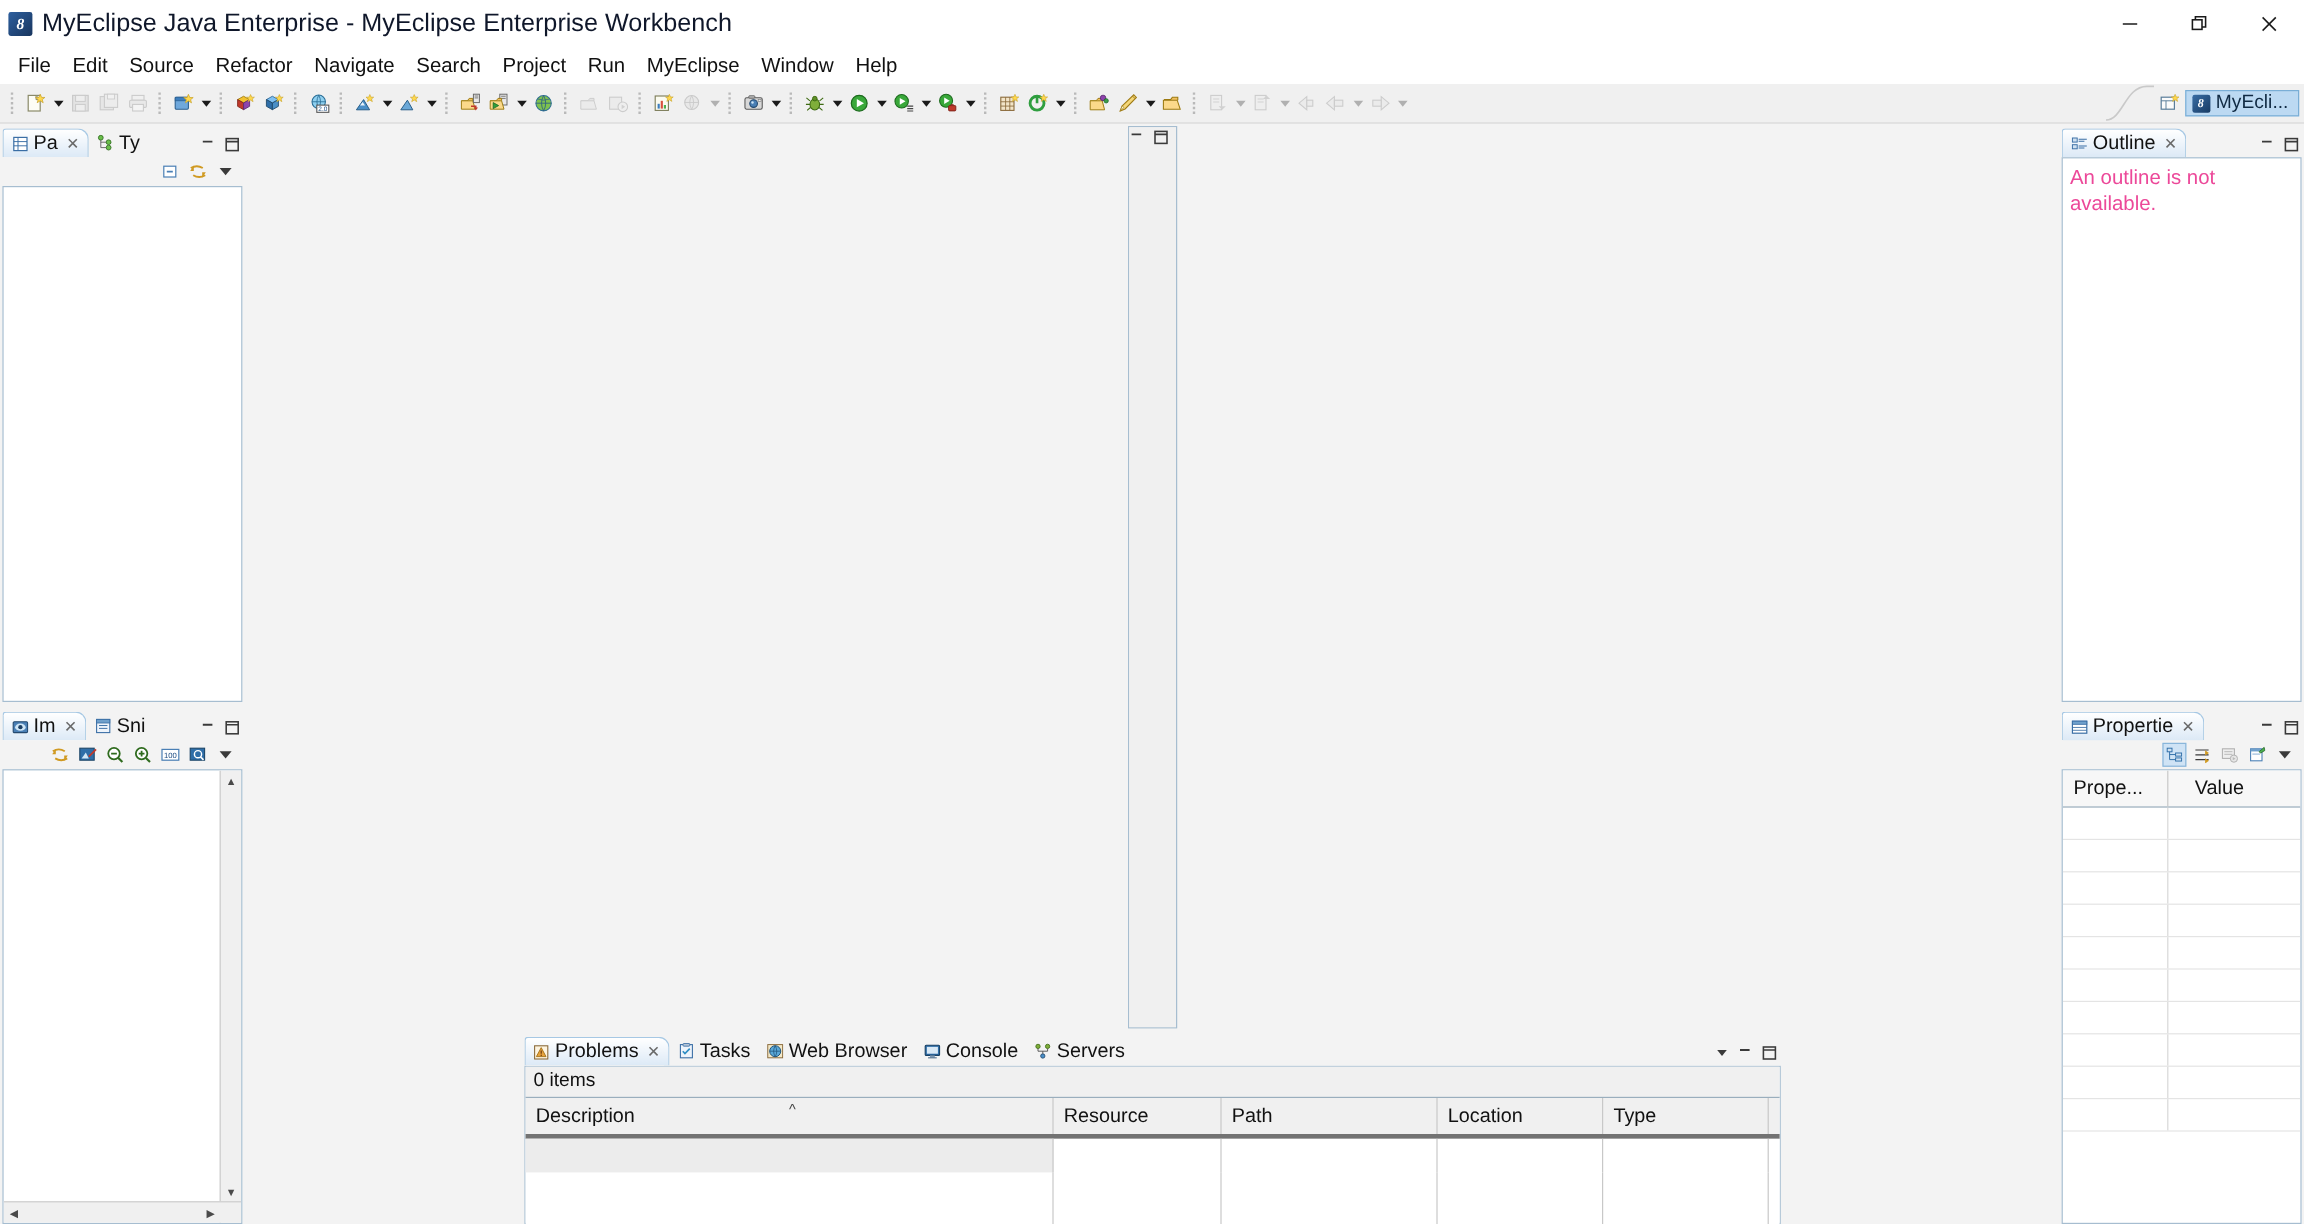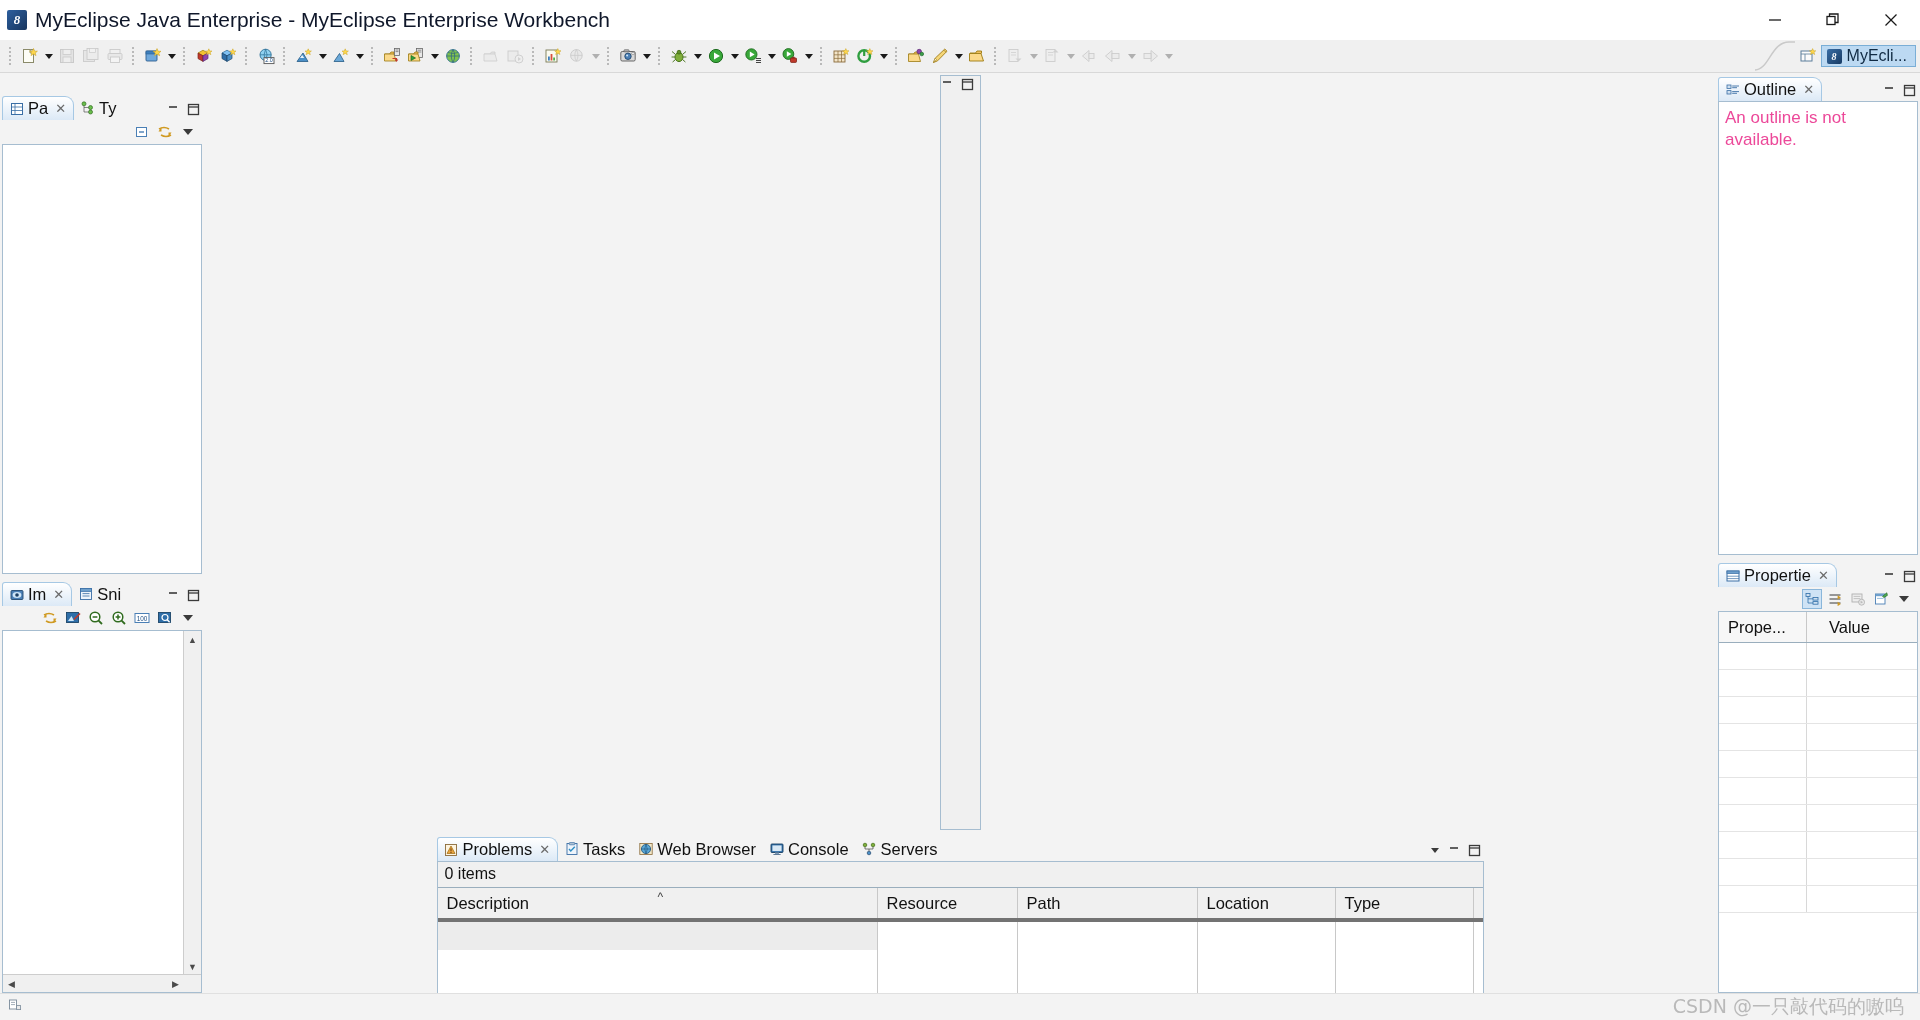--- a/index.html
+++ b/index.html
@@ -119,21 +119,21 @@
 
   
   .workbench {
     flex: 1;
     display: flex;
     background: #f3f3f3;
     min-height: 0;
     padding: 2px 2px 0 2px;
     box-sizing: border-box;
   }
-  .col-left { width: 200px; display: flex; flex-direction: column; min-width:0;margin-top:19px; }
+  .col-left { width: 200px; display: flex; flex-direction: column; min-width:0; }
   .col-center { flex: 1; display: flex; flex-direction: column; min-width:0; margin: 0 3px; align-items: center; }
   .col-right { width: 200px; display: flex; flex-direction: column; min-width:0; }
 
   
   .part {
     display: flex; flex-direction: column;
     background: #f3f3f3;
     min-height: 0;
   }
   .part-tabs {
@@ -322,20 +322,33 @@
       </div>
       <div class="win-btn">
         <svg width="18" height="18" viewBox="0 0 18 18">
           <line x1="3.5" y1="3.5" x2="14.5" y2="14.5" stroke="#1a1a1a" stroke-width="1.3"></line>
           <line x1="14.5" y1="3.5" x2="3.5" y2="14.5" stroke="#1a1a1a" stroke-width="1.3"></line>
         </svg>
       </div>
     </div>
   </div>
 
+  <div class="menubar">
+    <div class="menu-item">File</div>
+    <div class="menu-item">Edit</div>
+    <div class="menu-item">Source</div>
+    <div class="menu-item">Refactor</div>
+    <div class="menu-item">Navigate</div>
+    <div class="menu-item">Search</div>
+    <div class="menu-item">Project</div>
+    <div class="menu-item">Run</div>
+    <div class="menu-item">MyEclipse</div>
+    <div class="menu-item">Window</div>
+    <div class="menu-item">Help</div>
+  </div>
 
   <div class="toolbar">
 
     <div class="tb-sep"></div>
 
     <div class="tb-group">
       <div class="tb-btn">
         <svg width="18" height="18" viewBox="0 0 18 18">
           <rect x="2.5" y="2.5" width="10" height="13" fill="#fdfdf6" stroke="#8a8a6a" stroke-width="1"></rect>
           <polygon points="9,2.5 12.5,6 9,6" fill="#e8e4c8" stroke="#8a8a6a" stroke-width="0.8"></polygon>
@@ -1127,27 +1140,14 @@
             <div class="prop-row">
                 <div class="c1"></div>
                 <div class="c2"></div>
               </div>
           </div>
         </div>
       </div>
     </div>
   </div>
 
-  <div class="statusbar">
-    <div class="status-left">
-      <span>
-        <svg width="14" height="14" viewBox="0 0 14 14">
-          <rect x="1.5" y="2" width="7" height="9" fill="#fff" stroke="#7a8a9a" stroke-width="0.9"></rect>
-          <line x1="3" y1="4.4" x2="7" y2="4.4" stroke="#7a8a9a" stroke-width="0.7"></line>
-          <line x1="3" y1="6.6" x2="7" y2="6.6" stroke="#7a8a9a" stroke-width="0.7"></line>
-          <rect x="8.6" y="7.6" width="4" height="4" fill="#eaeaea" stroke="#7a8a9a" stroke-width="0.8"></rect>
-        </svg>
-      </span>
-    </div>
-    <div class="watermark">CSDN @一只敲代码的嗷呜</div>
-  </div>
 
 </div>
 
 </body></html>

